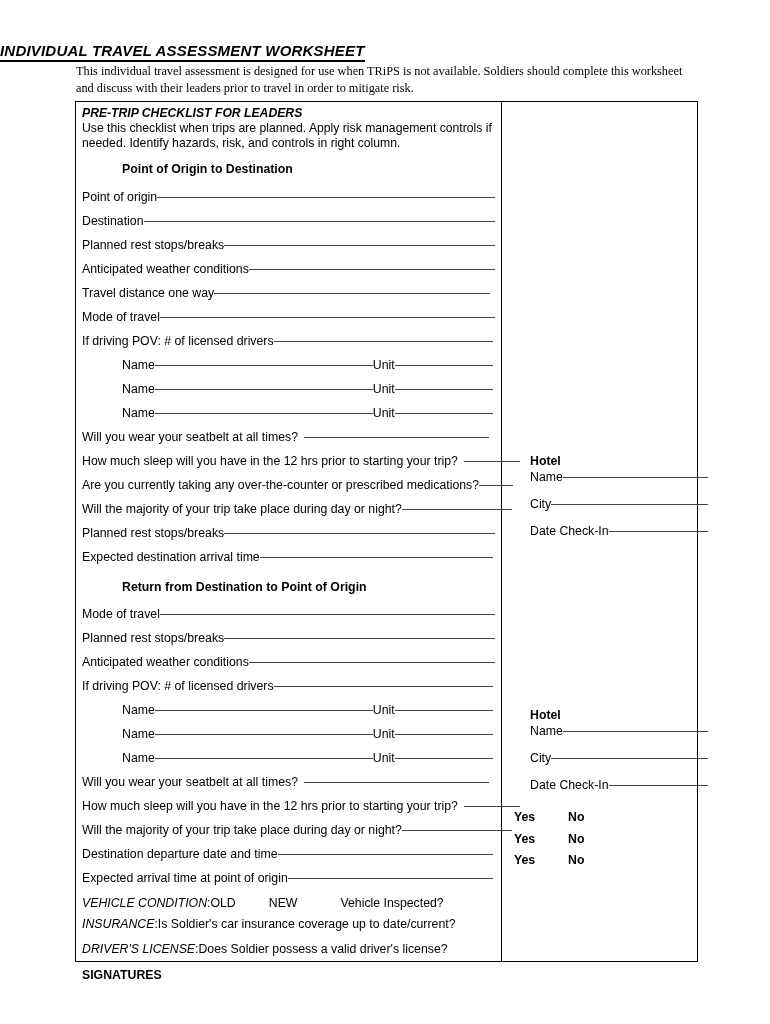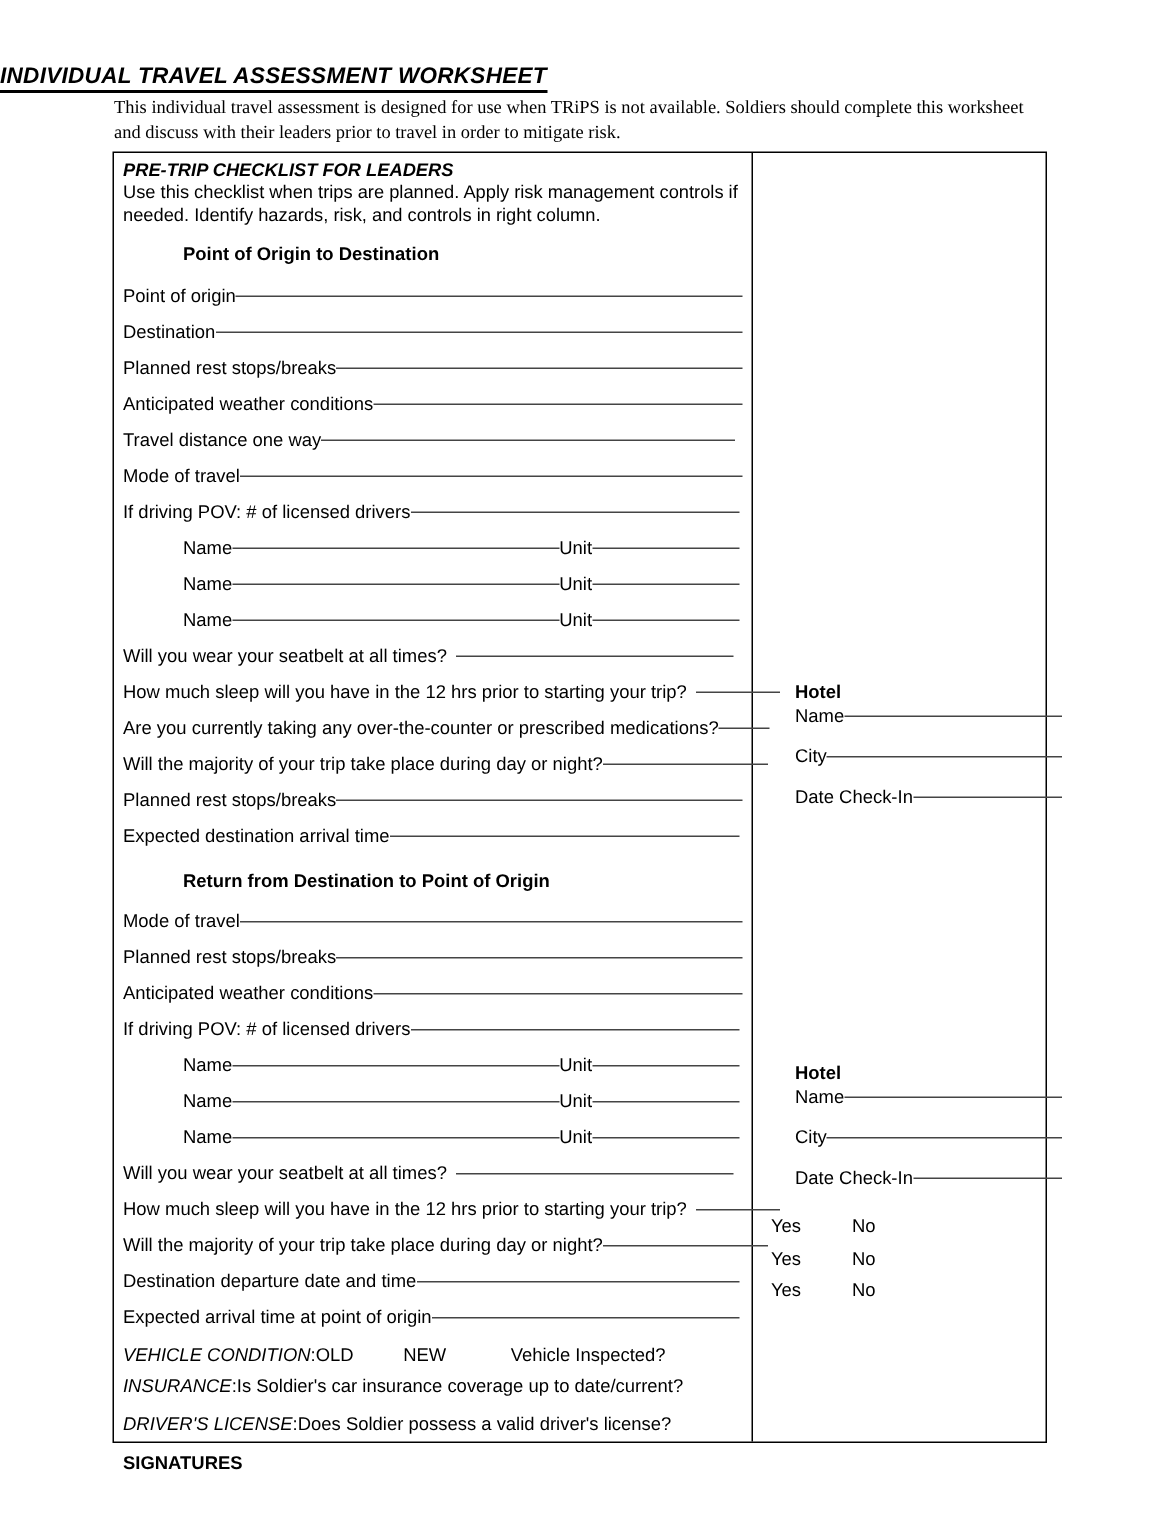--- a/index.html
+++ b/index.html
@@ -169,21 +169,21 @@
     position: relative;
     top: -3px;
     height: 0;
   }
 
   .yn-block {
     position: absolute;
     left: 12px;
     width: 178px;
     font-size: 12.3px;
-    font-weight: normal;
+    font-weight: bold;
   }
   .yn-row {
     position: relative;
     height: 21.5px;
   }
   .yn-row .yes { position: absolute; left: 0; }
   .yn-row .no  { position: absolute; left: 54px; }
 </style>
 </head>
 <body>

